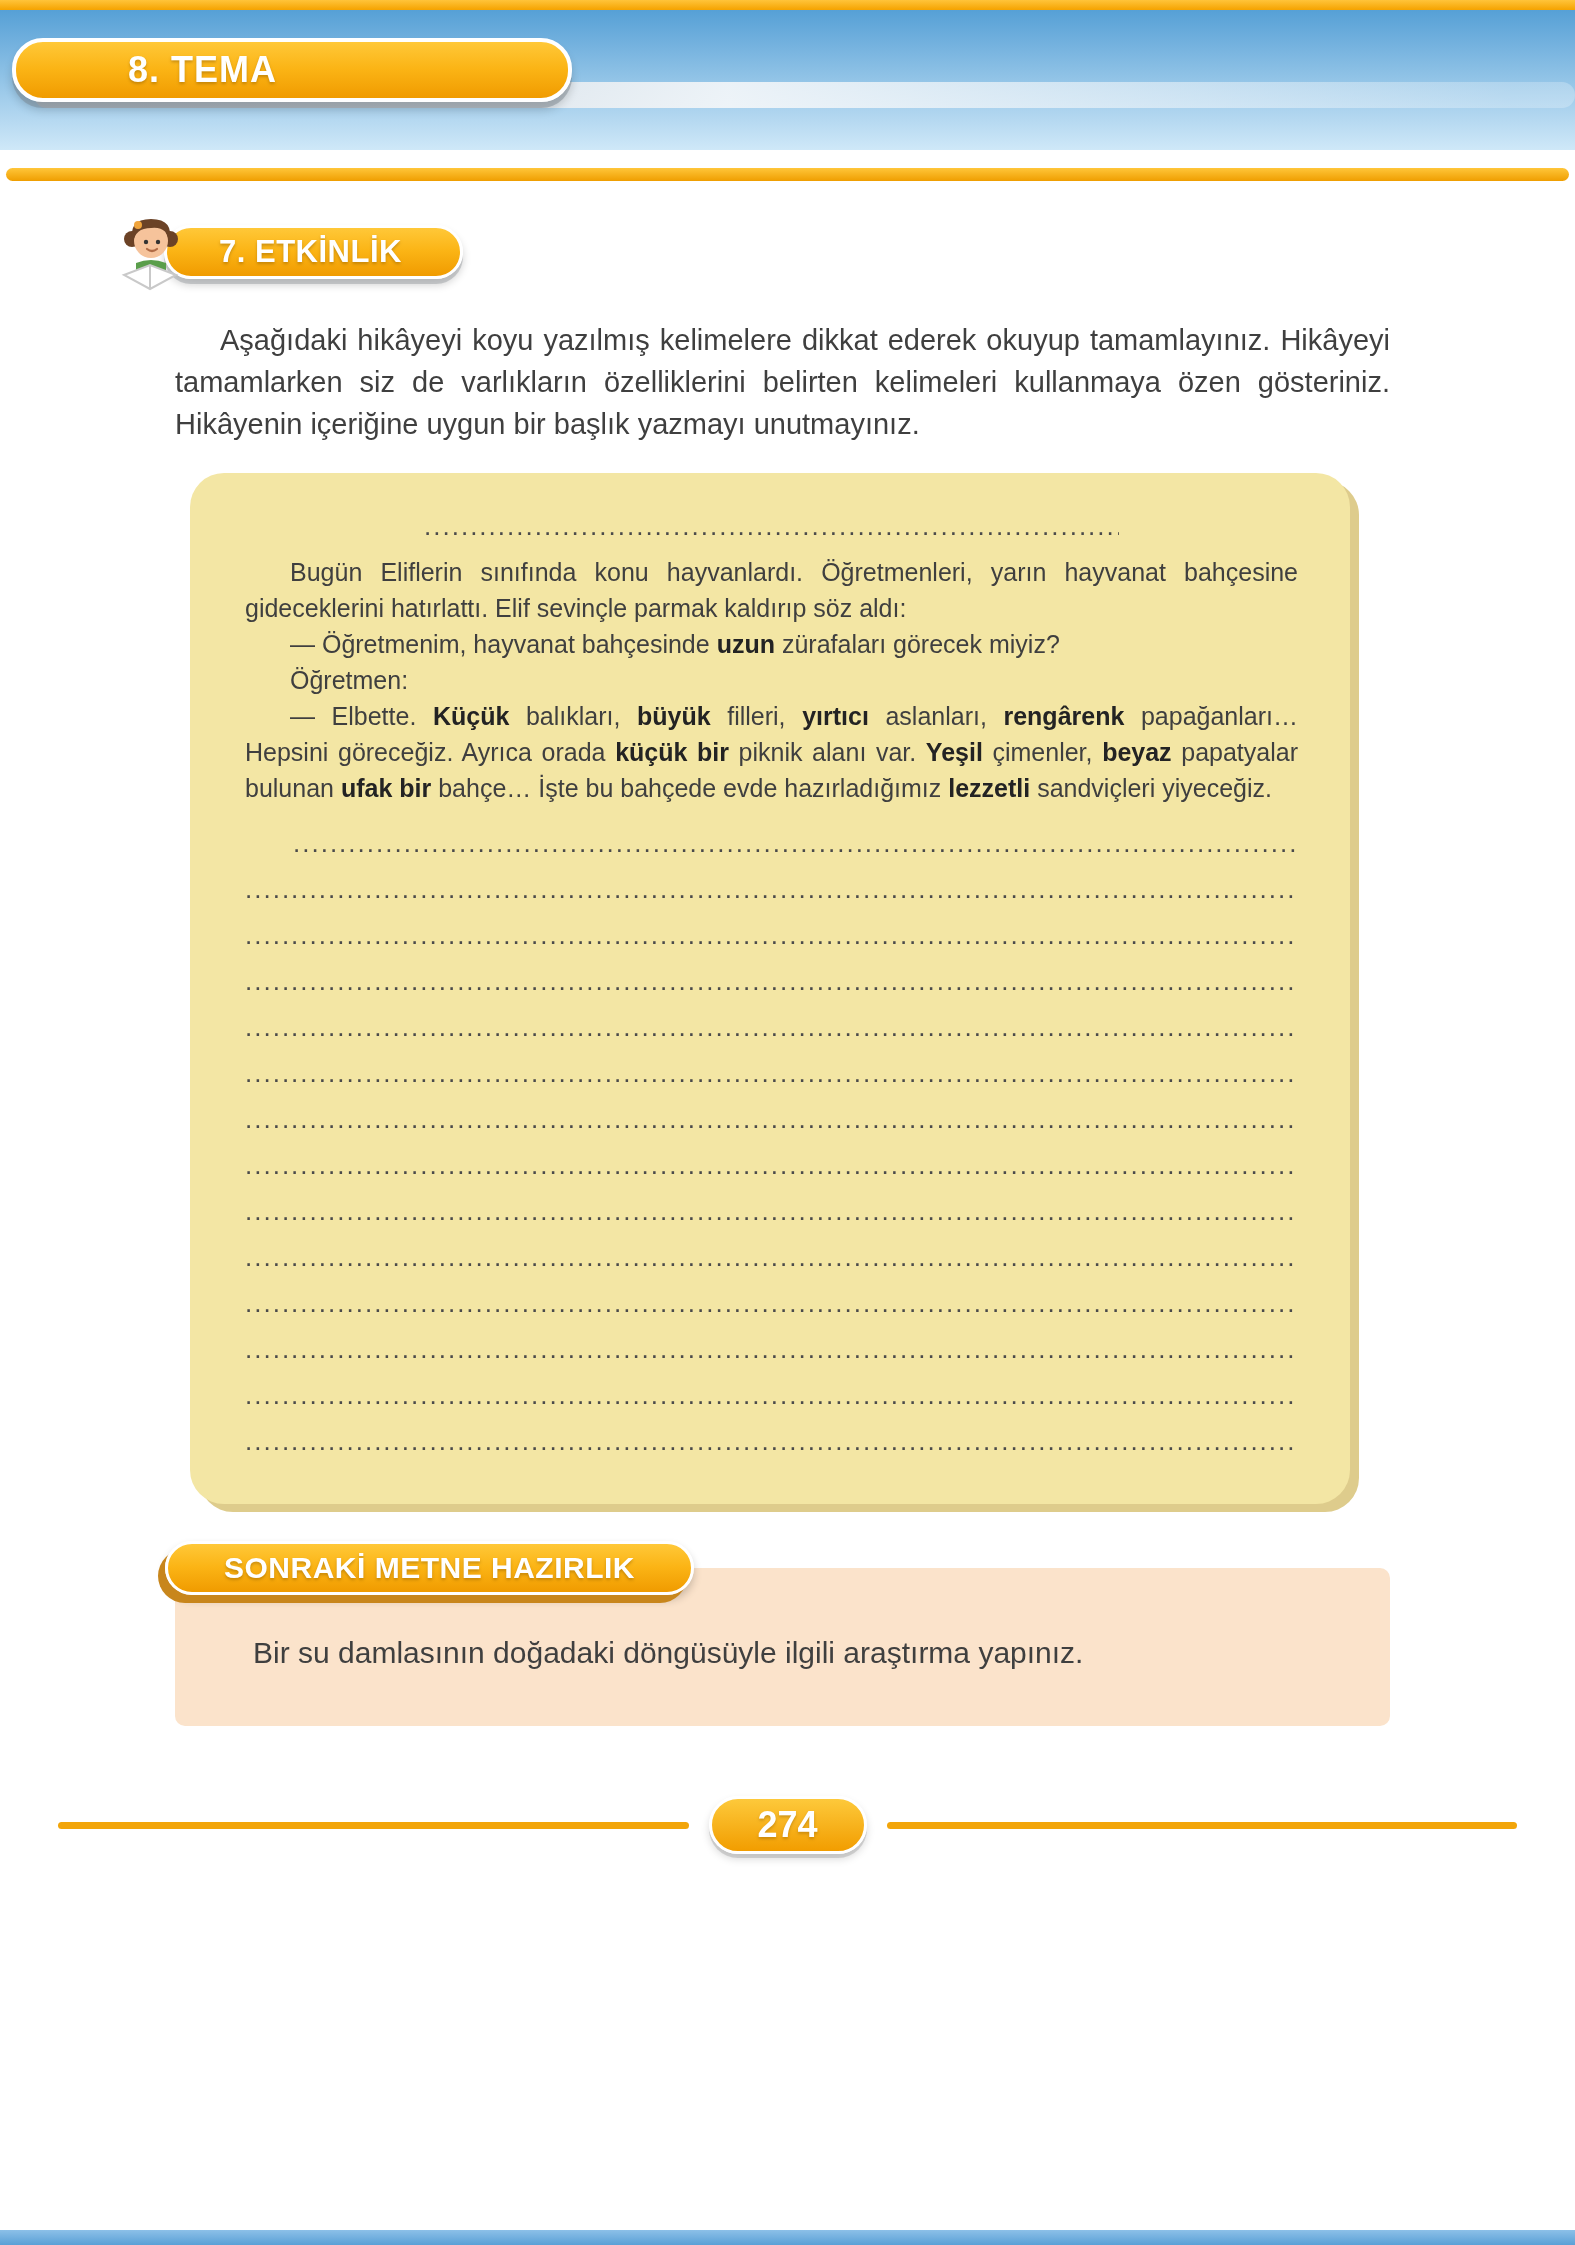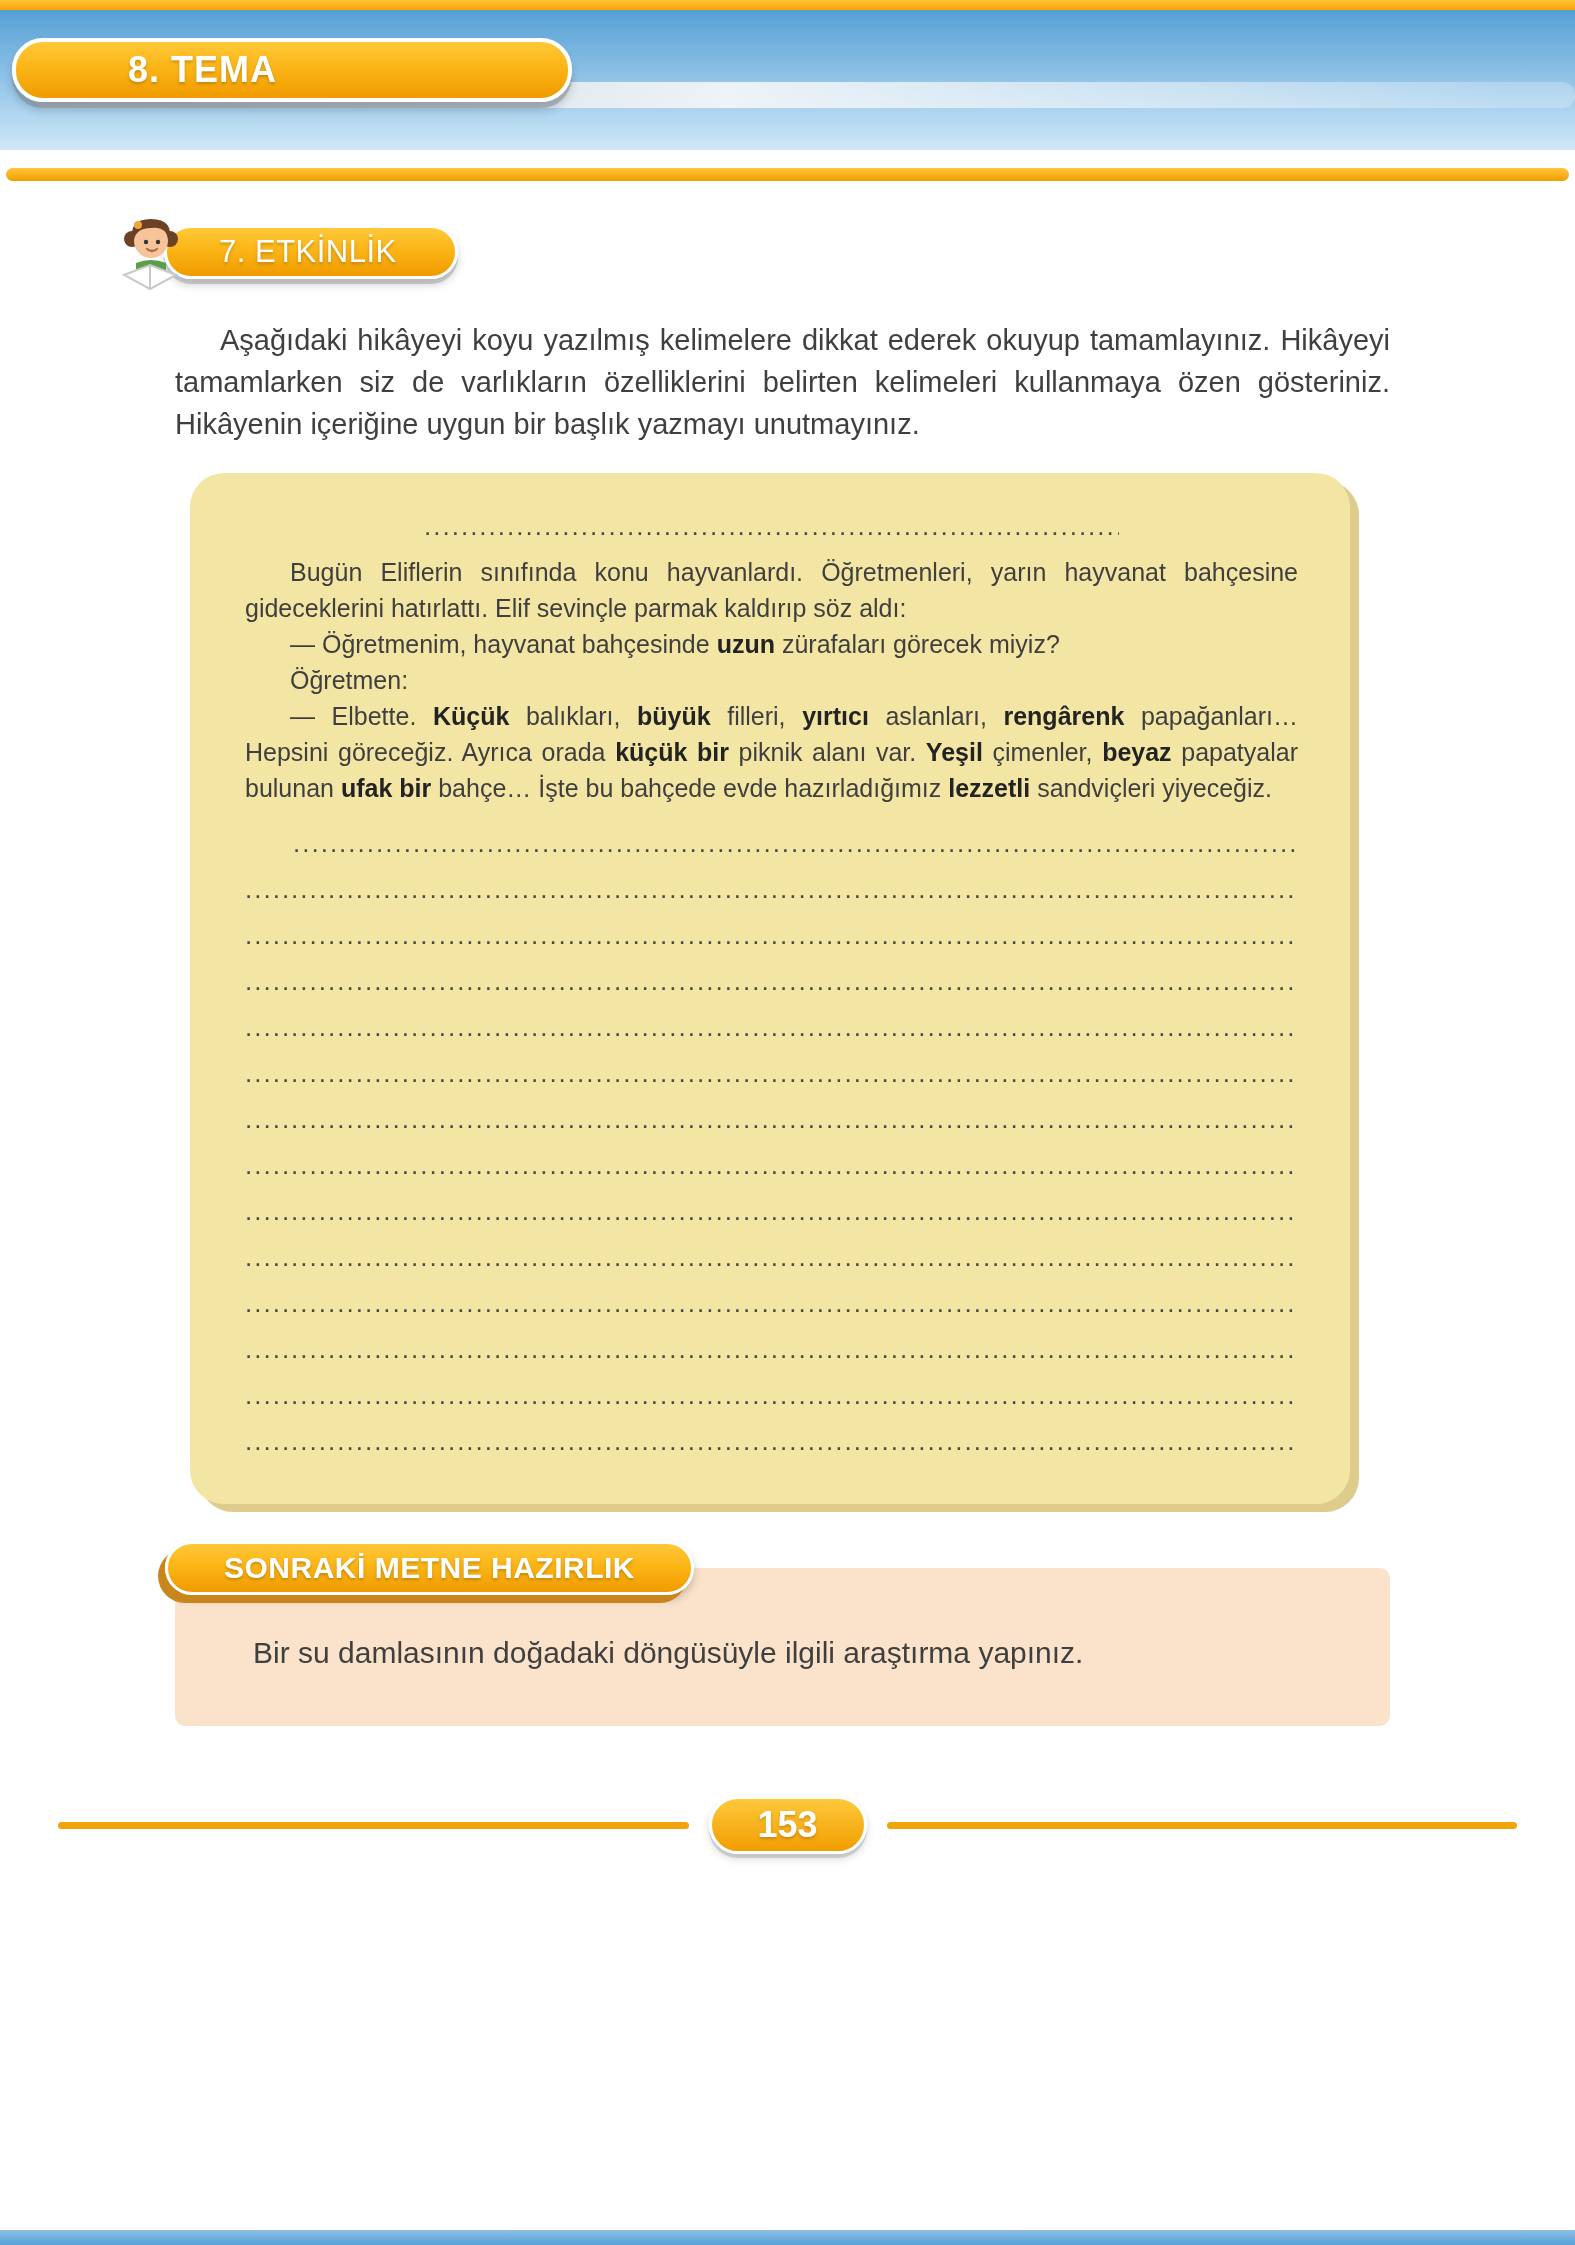--- a/index.html
+++ b/index.html
@@ -38,21 +38,21 @@
   
   .activity-row{margin:30px 0 0 112px;height:82px;display:flex;align-items:center;position:relative;}
   .activity-icon{width:74px;height:82px;z-index:2;flex:0 0 auto;}
   .activity-banner{
     margin-left:-22px;height:54px;border-radius:27px;padding:0 58px 0 52px;
     background:linear-gradient(180deg,var(--gold-light) 0%,#FBB415 48%,#F09B00 100%);
     border:3px solid #ffffff;box-shadow:0 5px 0 rgba(140,145,150,.4),0 6px 9px rgba(0,0,0,.18);
     display:flex;align-items:center;
   }
   .activity-banner .label{
-    font-size:31px;font-weight:normal;color:#ffffff;letter-spacing:.5px;
+    font-size:31px;font-weight:bold;color:#ffffff;letter-spacing:.5px;
     text-shadow:0 2px 3px rgba(140,90,0,.45);
   }
 
   
   .instructions{
     margin:26px 185px 0 175px;font-size:29px;line-height:1.45;text-align:justify;
     text-indent:45px;color:var(--text);
   }
 
   
@@ -171,18 +171,18 @@
     <span class="label">SONRAKİ METNE HAZIRLIK</span>
   </div>
   <div class="prep-box">
     <div class="prep-text">Bir su damlasının doğadaki döngüsüyle ilgili araştırma yapınız.</div>
   </div>
 </div>
 
 <div class="footer">
   <div class="footer-line"></div>
   <div class="page-pill">
-    <span class="num">153</span>
+    <span class="num">274</span>
   </div>
   <div class="footer-line"></div>
 </div>
 
 <div class="bottom-band"></div>
 
 </body></html>

